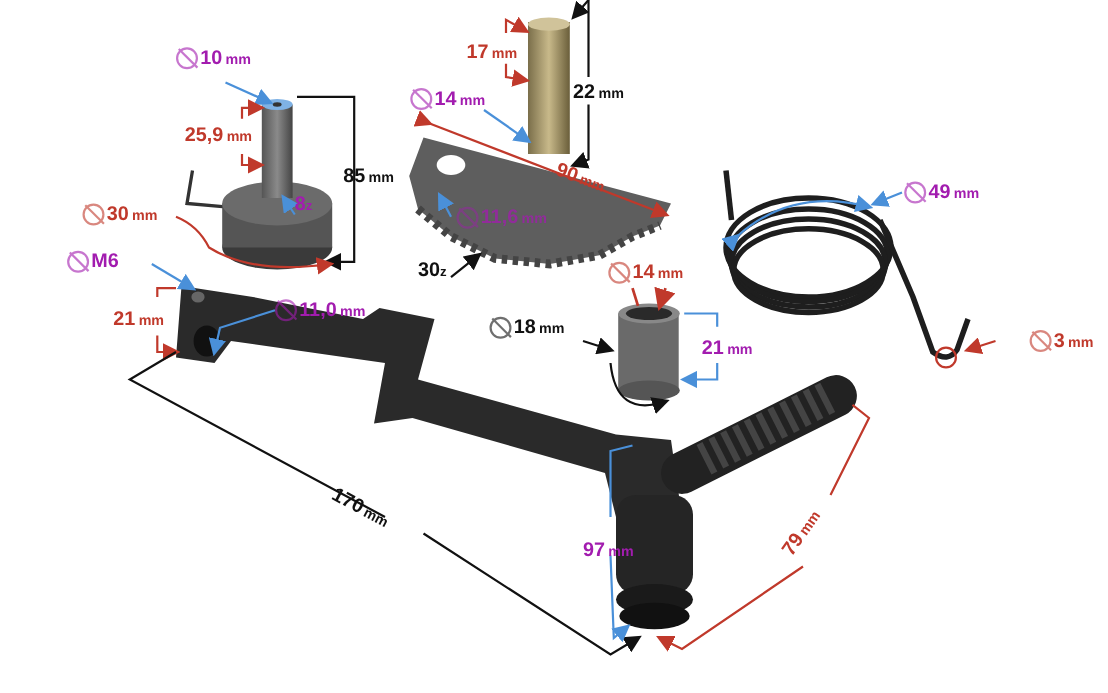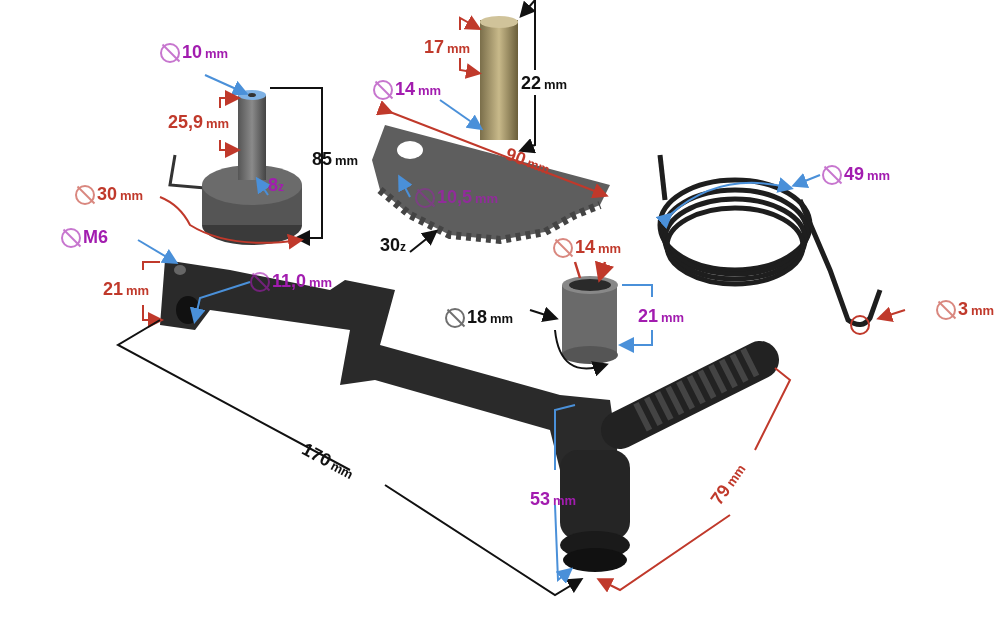--- a/index.html
+++ b/index.html
@@ -123,29 +123,29 @@
   <div class="lbl big blue" style="left:160px;top:43px"><span class="dia"></span><span>10</span><span class="u">mm</span></div>
   <div class="lbl big red" style="left:168px;top:113px"><span>25,9</span><span class="u">mm</span></div>
   <div class="lbl big black" style="left:312px;top:150px"><span>85</span><span class="u">mm</span></div>
   <div class="lbl big blue" style="left:268px;top:176px"><span>8</span><span style="font-size:12px">z</span></div>
   <div class="lbl big red" style="left:75px;top:185px"><span class="dia"></span><span>30</span><span class="u">mm</span></div>
 
   <div class="lbl big red" style="left:424px;top:38px"><span>17</span><span class="u">mm</span></div>
   <div class="lbl big black" style="left:521px;top:74px"><span>22</span><span class="u">mm</span></div>
   <div class="lbl big blue" style="left:373px;top:80px"><span class="dia"></span><span>14</span><span class="u">mm</span></div>
   <div class="lbl big red" style="left:505px;top:152px;transform:rotate(20deg)"><span>90</span><span class="u">mm</span></div>
-  <div class="lbl big blue" style="left:415px;top:188px;opacity:.75"><span class="dia"></span><span>10,5</span><span class="u">mm</span></div>
+  <div class="lbl big blue" style="left:415px;top:188px;opacity:.75"><span class="dia"></span><span>11,6</span><span class="u">mm</span></div>
   <div class="lbl big black" style="left:380px;top:236px"><span>30</span><span style="font-size:12px">z</span></div>
 
   <div class="lbl big blue" style="left:822px;top:165px"><span class="dia"></span><span>49</span><span class="u">mm</span></div>
   <div class="lbl big red" style="left:936px;top:300px"><span class="dia"></span><span>3</span><span class="u">mm</span></div>
 
   <div class="lbl big red" style="left:553px;top:238px"><span class="dia"></span><span>14</span><span class="u">mm</span></div>
-  <div class="lbl big black" style="left:445px;top:308px"><span class="dia"></span><span>18</span><span class="u">mm</span></div>
+  <div class="lbl big black" style="left:445px;top:288px"><span class="dia"></span><span>18</span><span class="u">mm</span></div>
   <div class="lbl big blue" style="left:638px;top:307px"><span>21</span><span class="u">mm</span></div>
 
   <div class="lbl big blue" style="left:61px;top:228px"><span class="dia"></span><span>M6</span></div>
   <div class="lbl big red" style="left:103px;top:280px"><span>21</span><span class="u">mm</span></div>
   <div class="lbl big blue" style="left:250px;top:272px"><span class="dia"></span><span>11,0</span><span class="u">mm</span></div>
   <div class="lbl big black" style="left:300px;top:452px;transform:rotate(28deg)"><span>170</span><span class="u">mm</span></div>
-  <div class="lbl big blue" style="left:530px;top:490px"><span>53</span><span class="u">mm</span></div>
+  <div class="lbl big blue" style="left:530px;top:490px"><span>97</span><span class="u">mm</span></div>
   <div class="lbl big red" style="left:705px;top:475px;transform:rotate(-55deg)"><span>79</span><span class="u">mm</span></div>
 </div>
 
 </body></html>

